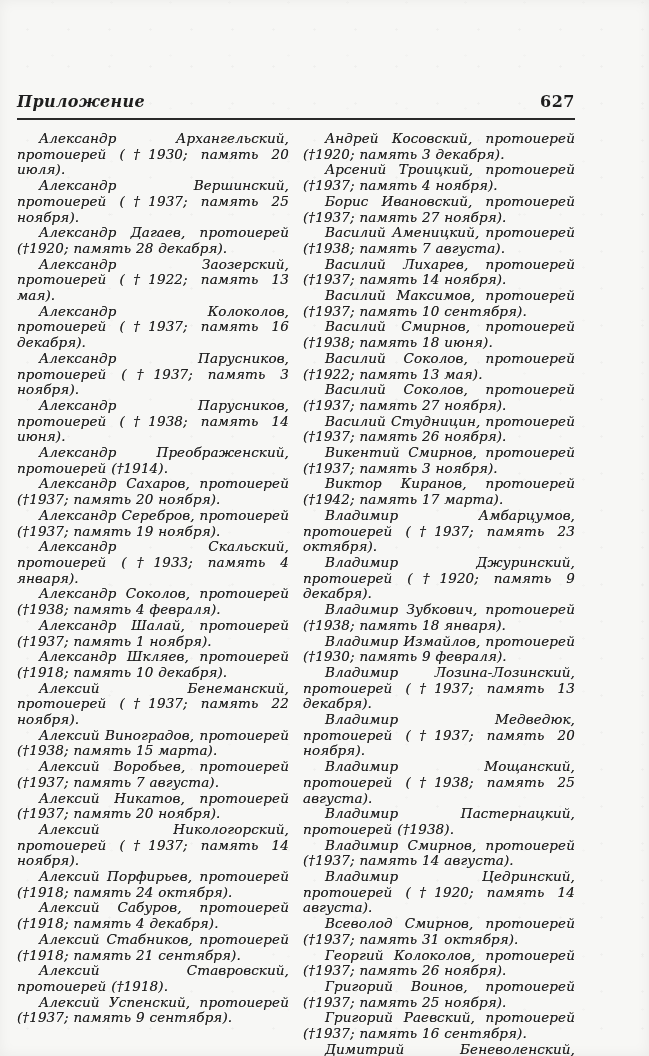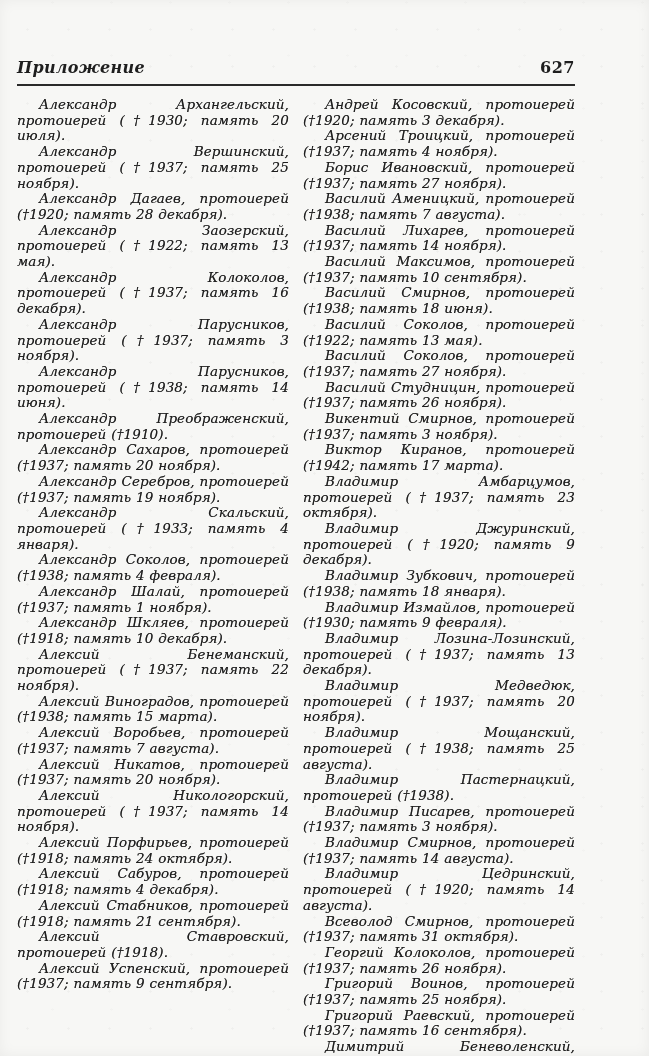--- a/index.html
+++ b/index.html
@@ -37,20 +37,21 @@
     line-height: 20px;
   }
   .running-title {
     font-weight: bold;
     font-style: italic;
     letter-spacing: 0.3px;
   }
   .page-number {
     font-weight: bold;
     letter-spacing: 0.5px;
+    margin-top: 34px;
   }
   .header-rule {
     margin-top: 6px;
     height: 2px;
     background: #2a2a2a;
     border: none;
   }
   .columns {
     display: flex;
     gap: 14px;
@@ -87,21 +88,21 @@
 
     <div class="columns">
       <div class="column">
           <p class="entry">Александр Архангельский, протоиерей (†1930; память 20 июля).</p>
           <p class="entry">Александр Вершинский, протоиерей (†1937; память 25 ноября).</p>
           <p class="entry">Александр Дагаев, протоиерей (†1920; память 28 декабря).</p>
           <p class="entry">Александр Заозерский, протоиерей (†1922; память 13 мая).</p>
           <p class="entry">Александр Колоколов, протоиерей (†1937; память 16 декабря).</p>
           <p class="entry">Александр Парусников, протоиерей (†1937; память 3 ноября).</p>
           <p class="entry">Александр Парусников, протоиерей (†1938; память 14 июня).</p>
-          <p class="entry">Александр Преображенский, протоиерей (†1910).</p>
+          <p class="entry">Александр Преображенский, протоиерей (†1914).</p>
           <p class="entry">Александр Сахаров, протоиерей (†1937; память 20 ноября).</p>
           <p class="entry">Александр Серебров, протоиерей (†1937; память 19 ноября).</p>
           <p class="entry">Александр Скальский, протоиерей (†1933; память 4 января).</p>
           <p class="entry">Александр Соколов, протоиерей (†1938; память 4 февраля).</p>
           <p class="entry">Александр Шалай, протоиерей (†1937; память 1 ноября).</p>
           <p class="entry">Александр Шкляев, протоиерей (†1918; память 10 декабря).</p>
           <p class="entry">Алексий Бенеманский, протоиерей (†1937; память 22 ноября).</p>
           <p class="entry">Алексий Виноградов, протоиерей (†1938; память 15 марта).</p>
           <p class="entry">Алексий Воробьев, протоиерей (†1937; память 7 августа).</p>
           <p class="entry">Алексий Никатов, протоиерей (†1937; память 20 ноября).</p>
@@ -126,21 +127,20 @@
           <p class="entry">Викентий Смирнов, протоиерей (†1937; память 3 ноября).</p>
           <p class="entry">Виктор Киранов, протоиерей (†1942; память 17 марта).</p>
           <p class="entry">Владимир Амбарцумов, протоиерей (†1937; память 23 октября).</p>
           <p class="entry">Владимир Джуринский, протоиерей (†1920; память 9 декабря).</p>
           <p class="entry">Владимир Зубкович, протоиерей (†1938; память 18 января).</p>
           <p class="entry">Владимир Измайлов, протоиерей (†1930; память 9 февраля).</p>
           <p class="entry">Владимир Лозина-Лозинский, протоиерей (†1937; память 13 декабря).</p>
           <p class="entry">Владимир Медведюк, протоиерей (†1937; память 20 ноября).</p>
           <p class="entry">Владимир Мощанский, протоиерей (†1938; память 25 августа).</p>
           <p class="entry">Владимир Пастернацкий, протоиерей (†1938).</p>
-          <p class="entry">Владимир Писарев, протоиерей (†1937; память 3 ноября).</p>
           <p class="entry">Владимир Смирнов, протоиерей (†1937; память 14 августа).</p>
           <p class="entry">Владимир Цедринский, протоиерей (†1920; память 14 августа).</p>
           <p class="entry">Всеволод Смирнов, протоиерей (†1937; память 31 октября).</p>
           <p class="entry">Георгий Колоколов, протоиерей (†1937; память 26 ноября).</p>
           <p class="entry">Григорий Воинов, протоиерей (†1937; память 25 ноября).</p>
           <p class="entry">Григорий Раевский, протоиерей (†1937; память 16 сентября).</p>
           <p class="entry">Димитрий Беневоленский, протоиерей (†1937; память 14 ноября).</p>
         </div>
     </div>
 

